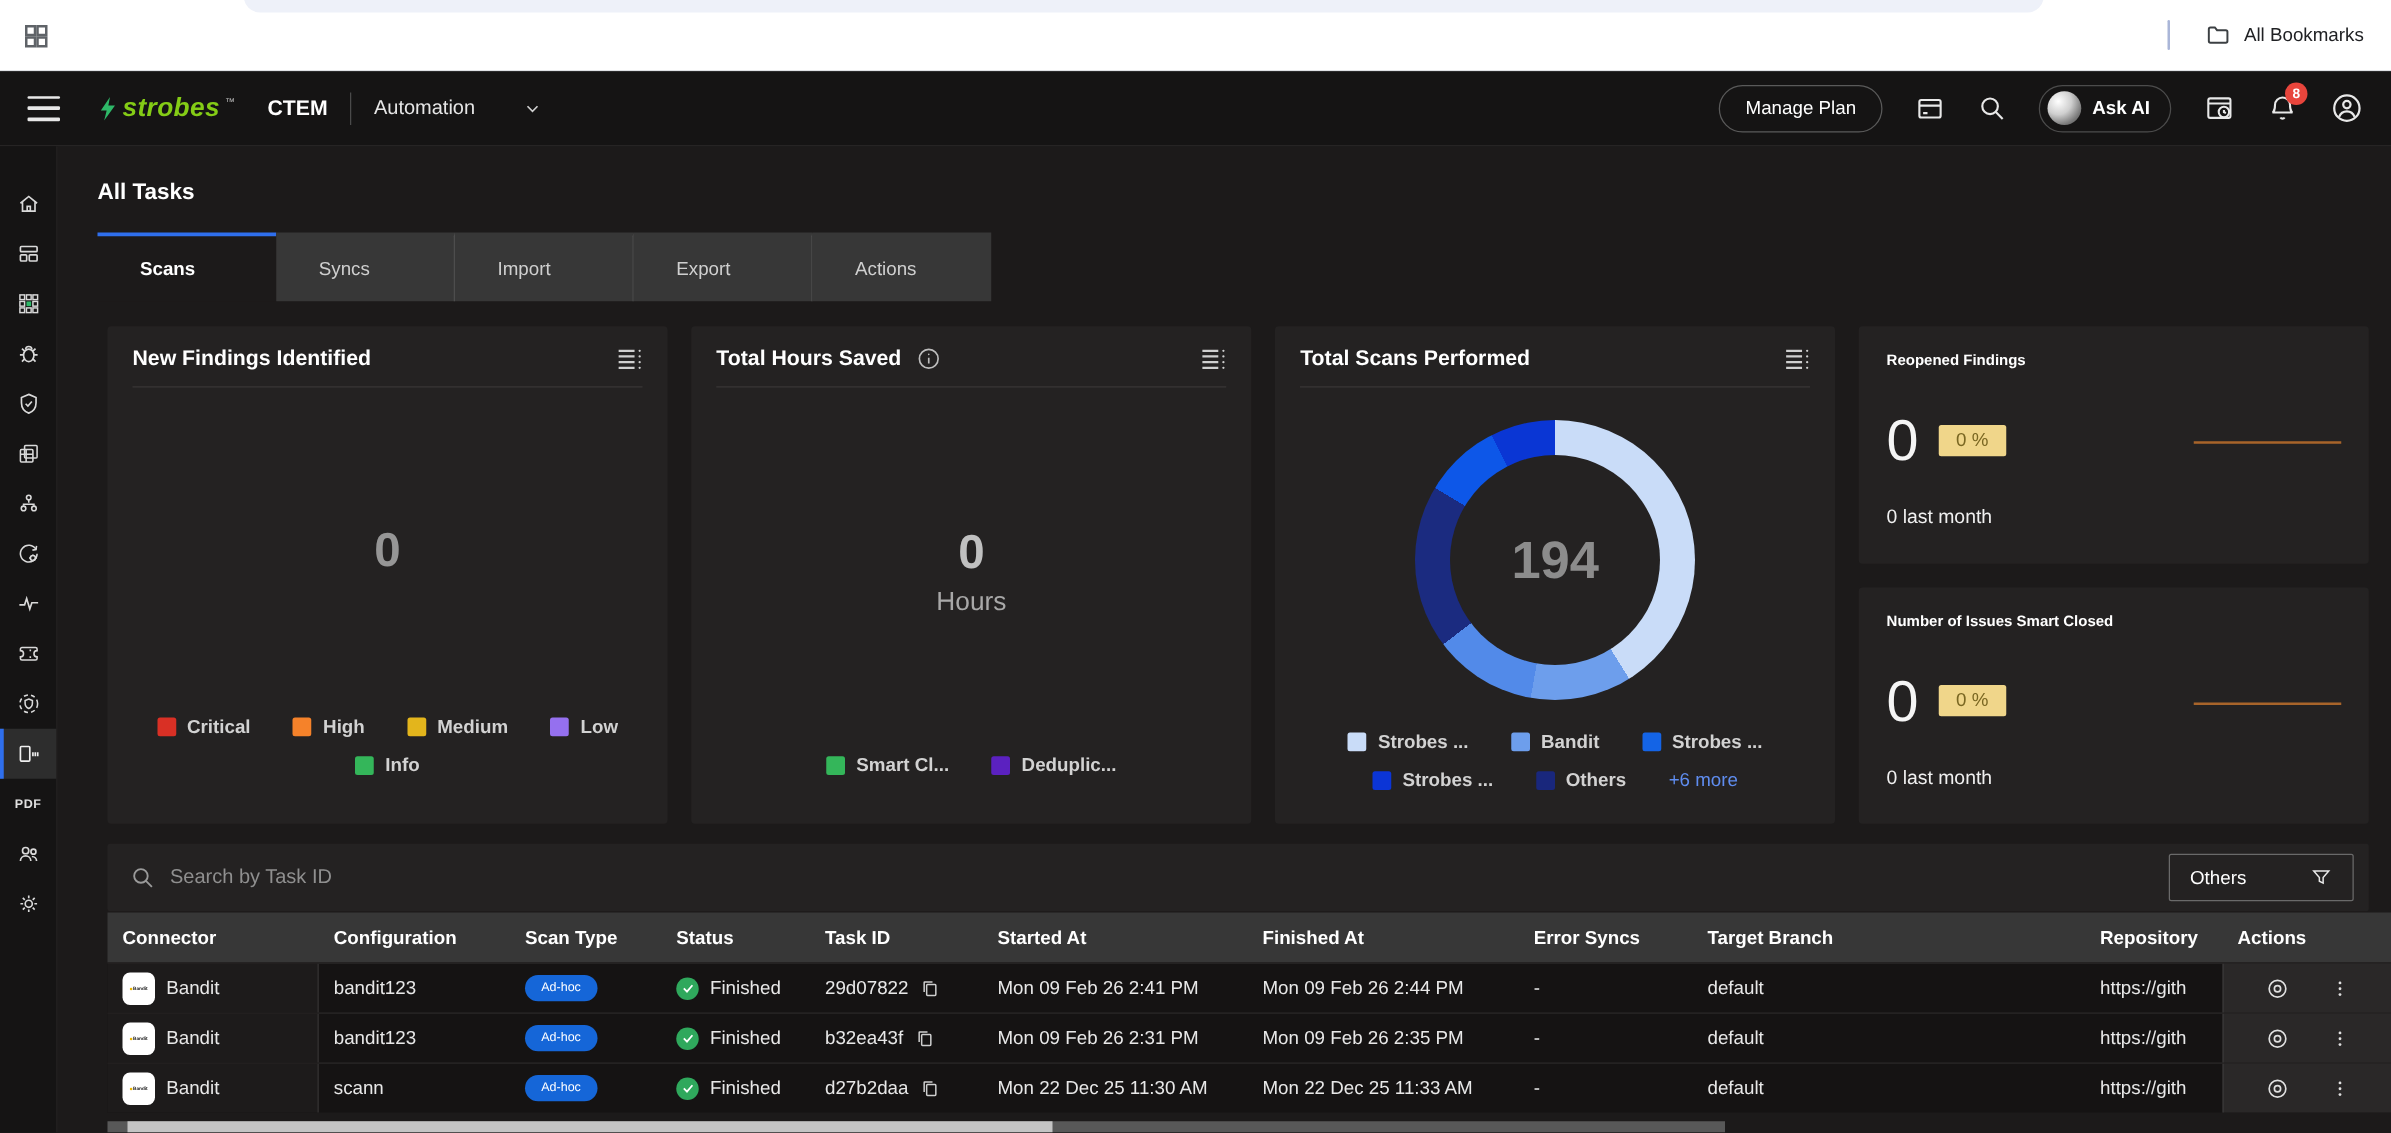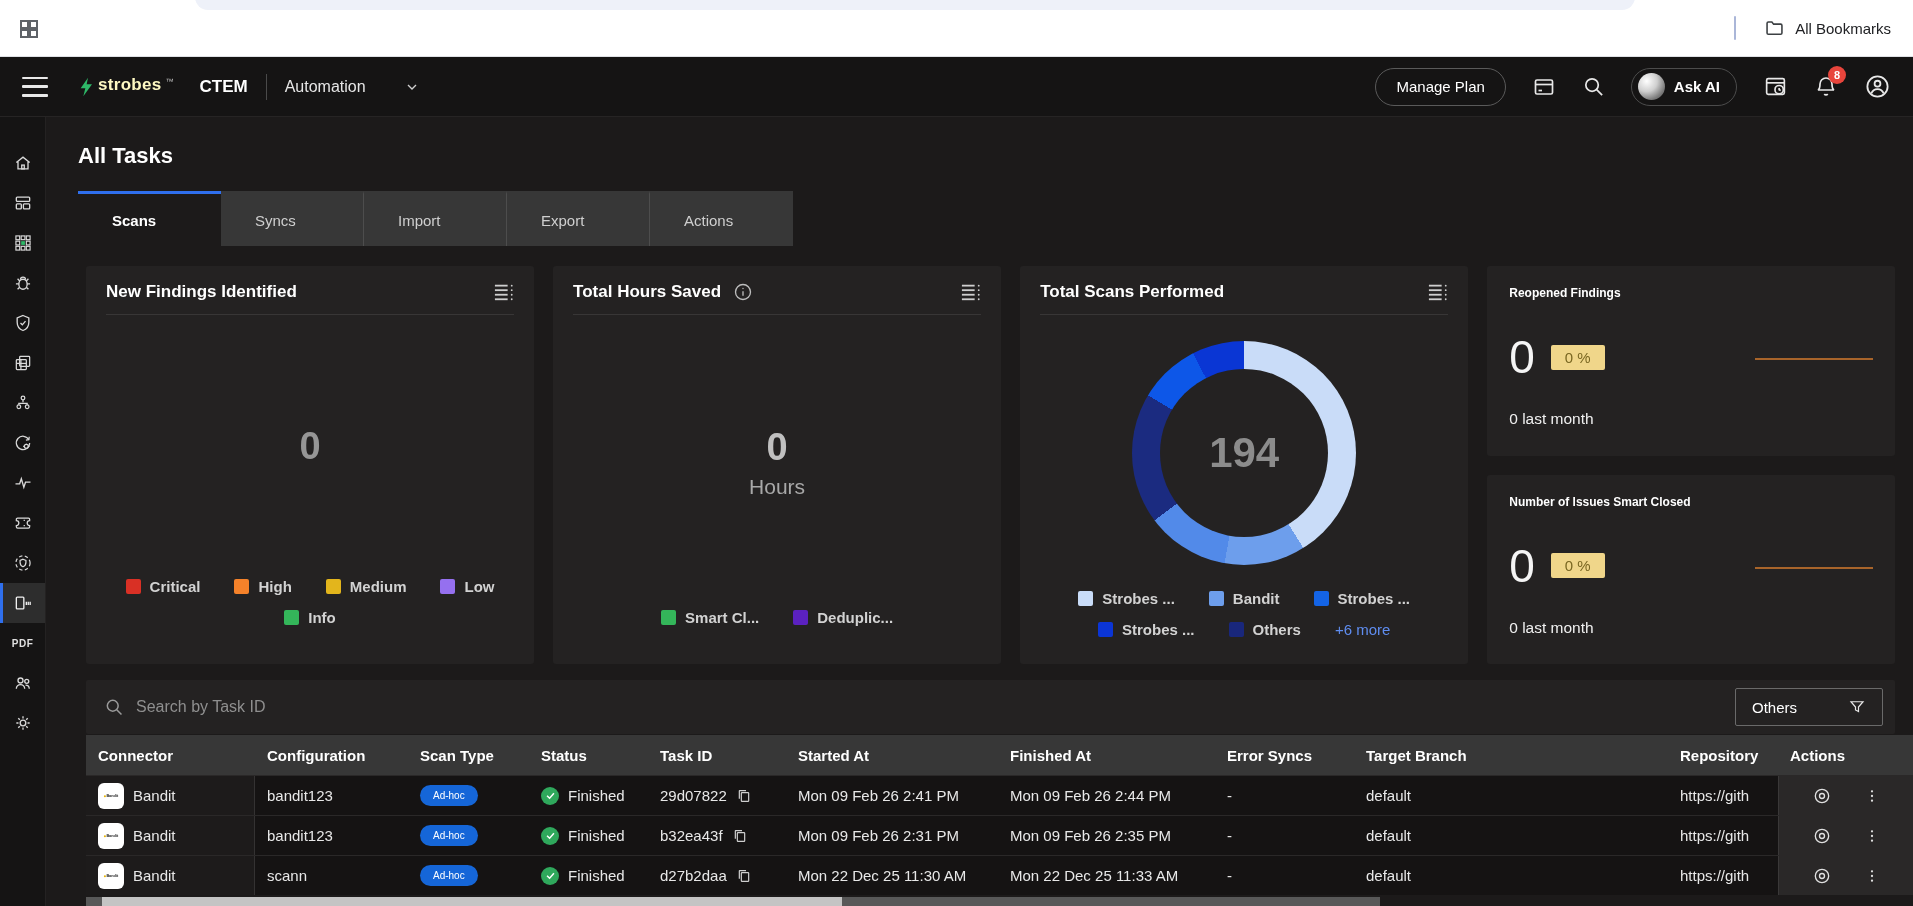--- a/index.html
+++ b/index.html
@@ -17,21 +17,21 @@
   .bm-right { position:absolute; right:22px; top:0; height:56px; display:flex; align-items:center; gap:28px; }
   .bm-divider { width:2px; height:24px; background:#aab6d8; border-radius:1px; }
   .bm-label { font-size:15px; color:#202124; display:flex; align-items:center; gap:10px; }
 
   
   .app-header { position:absolute; left:0; top:57px; width:1913px; height:60px; background:#151414;
                 display:flex; align-items:center; padding:0 22px; border-bottom:1px solid #262424; }
   .hamburger { width:26px; height:20px; display:flex; flex-direction:column; justify-content:space-between; cursor:pointer; }
   .hamburger i { display:block; height:2.5px; background:#e8e8e8; border-radius:1px; }
   .brand { display:flex; align-items:flex-start; gap:4px; margin-left:30px; }
-  .brand-text { color:#fef9c3; font-size:17px; font-weight:bold; letter-spacing:.3px; }
+  .brand-text { color:#84cc16; font-size:21px; font-weight:bold; letter-spacing:.3px;font-style:italic; }
   .brand-tm { color:#bbb; font-size:8px; margin-top:2px; }
   .product { color:#fff; font-size:17px; font-weight:bold; margin-left:26px; }
   .hdr-divider { width:1px; height:26px; background:#4a4a4a; margin-left:18px; }
   .module { color:#e6e6e6; font-size:16px; margin-left:18px; }
   .chevron { margin-left:38px; }
   .hdr-right { margin-left:auto; display:flex; align-items:center; gap:26px; }
   .pill-btn { height:38px; border:1px solid #5a5a5a; border-radius:19px; background:transparent;
               color:#fff; font-size:15px; padding:0 20px; display:flex; align-items:center; cursor:pointer;
               font-family:inherit; }
   .askai { gap:9px; padding:0 16px 0 6px; font-weight:bold; border-color:#4c4c4c; }
@@ -45,21 +45,21 @@
   
   .sidebar { position:absolute; left:0; top:117px; width:46px; height:789px; background:#151414;
              border-right:1px solid #242222; padding-top:26px; display:flex; flex-direction:column; }
   .side-item { height:40px; display:flex; align-items:center; justify-content:center; cursor:pointer; position:relative; }
   .side-item.active { background:#2d2d2d; }
   .side-item.active::before { content:""; position:absolute; left:0; top:0; width:3px; height:100%; background:#2f6fed; }
   .pdf-txt { color:#e0e0e0; font-size:10px; font-weight:bold; letter-spacing:.5px; }
 
   
   .main { position:absolute; left:46px; top:117px; width:1867px; height:789px; overflow:hidden; }
-  .page-title { color:#fff; font-size:22px; font-weight:bold; margin:26px 0 0 32px; }
+  .page-title { color:#fff; font-size:18px; font-weight:bold; margin:26px 0 0 32px; }
 
   .tabs { display:flex; margin:22px 0 0 32px; }
   .tab { width:143px; height:55px; background:#373737; color:#cfcfcf; font-size:15px;
          display:flex; align-items:center; padding-left:34px; cursor:pointer;
          border-right:1px solid #4d4d4d; border-top:3px solid transparent; }
   .tab:last-child { border-right:none; }
   .tab.active { background:#1c1a1a; color:#fff; font-weight:bold; border-top:3px solid #2f6fed; border-right:none; }
 
   .cards { display:flex; gap:19px; margin:20px 18px 0 40px; height:398px; }
   .card { background:#242222; border-radius:3px; position:relative; }

